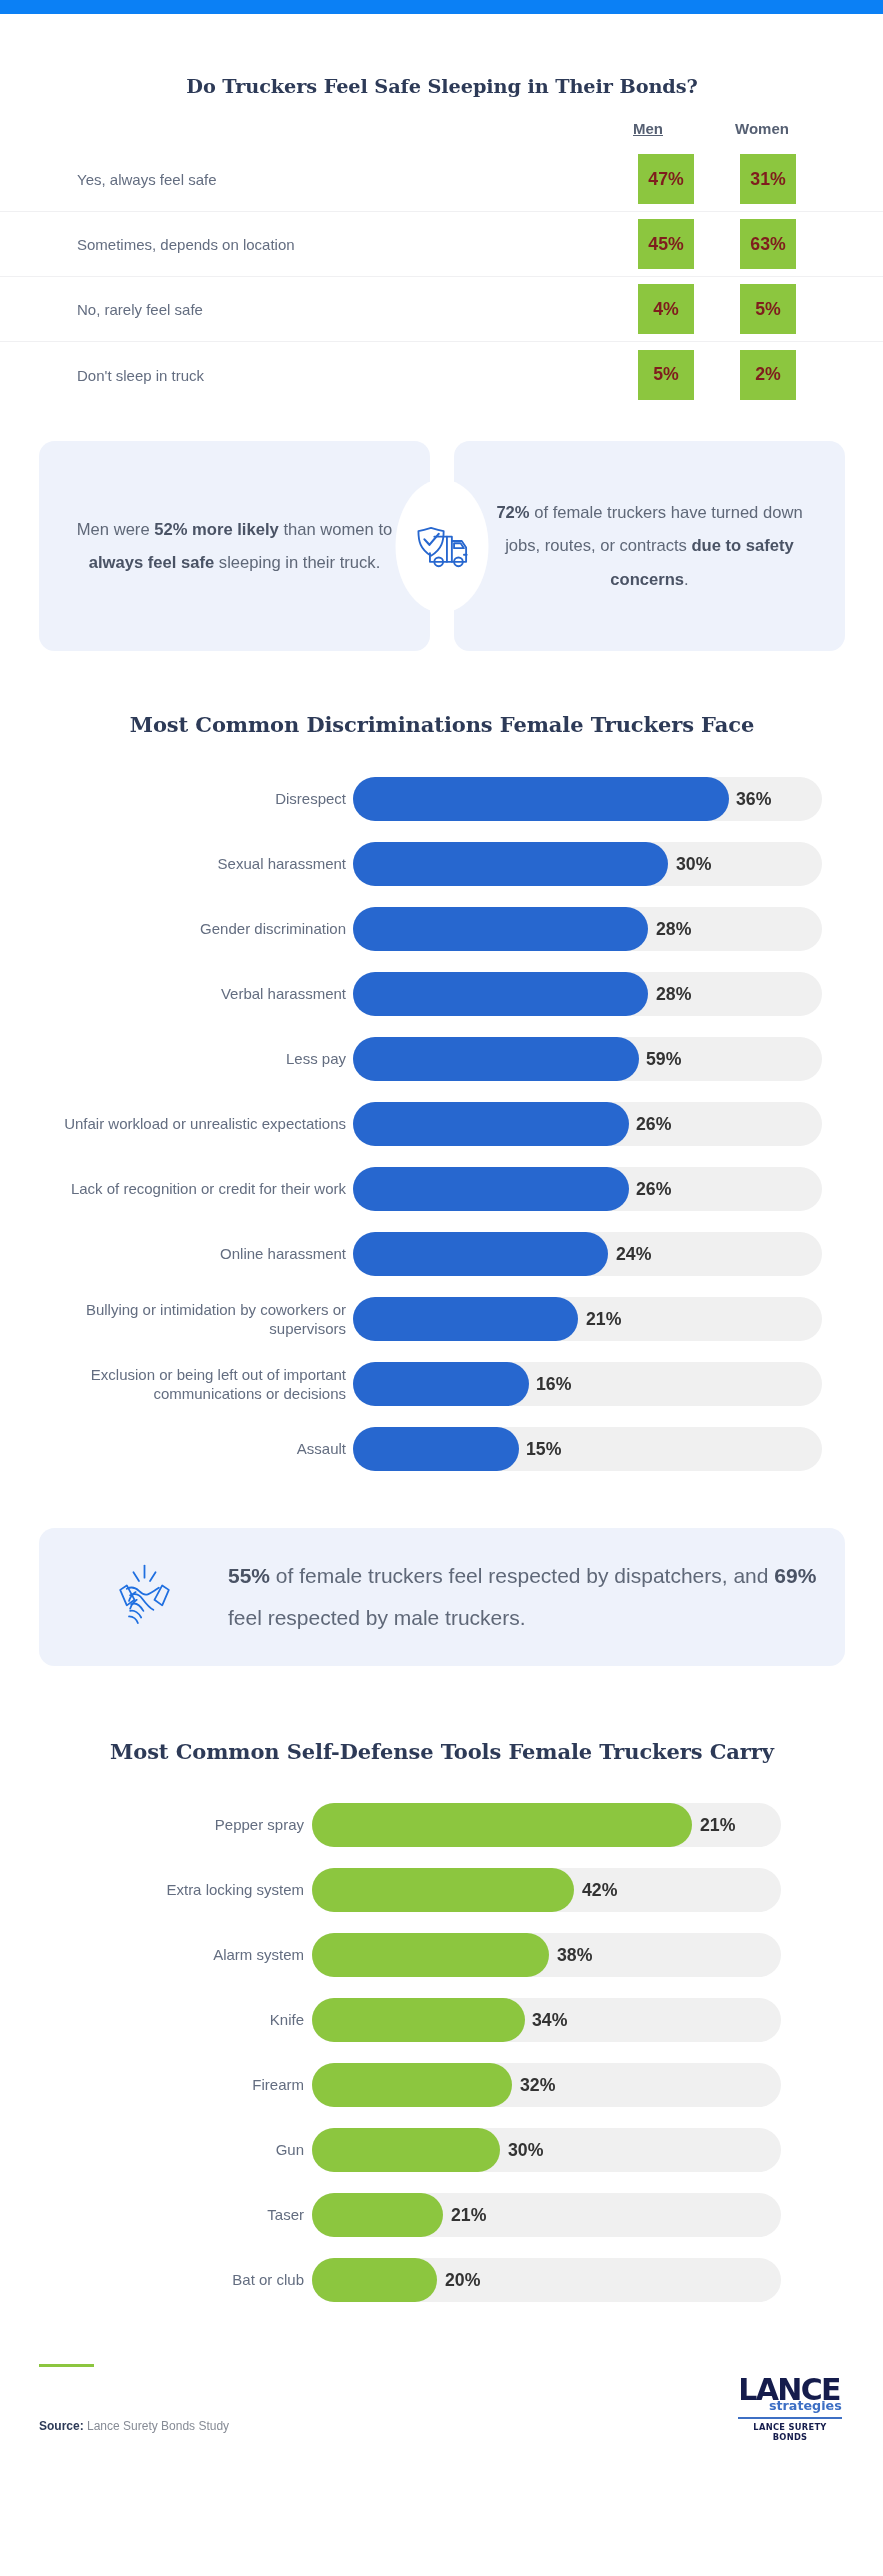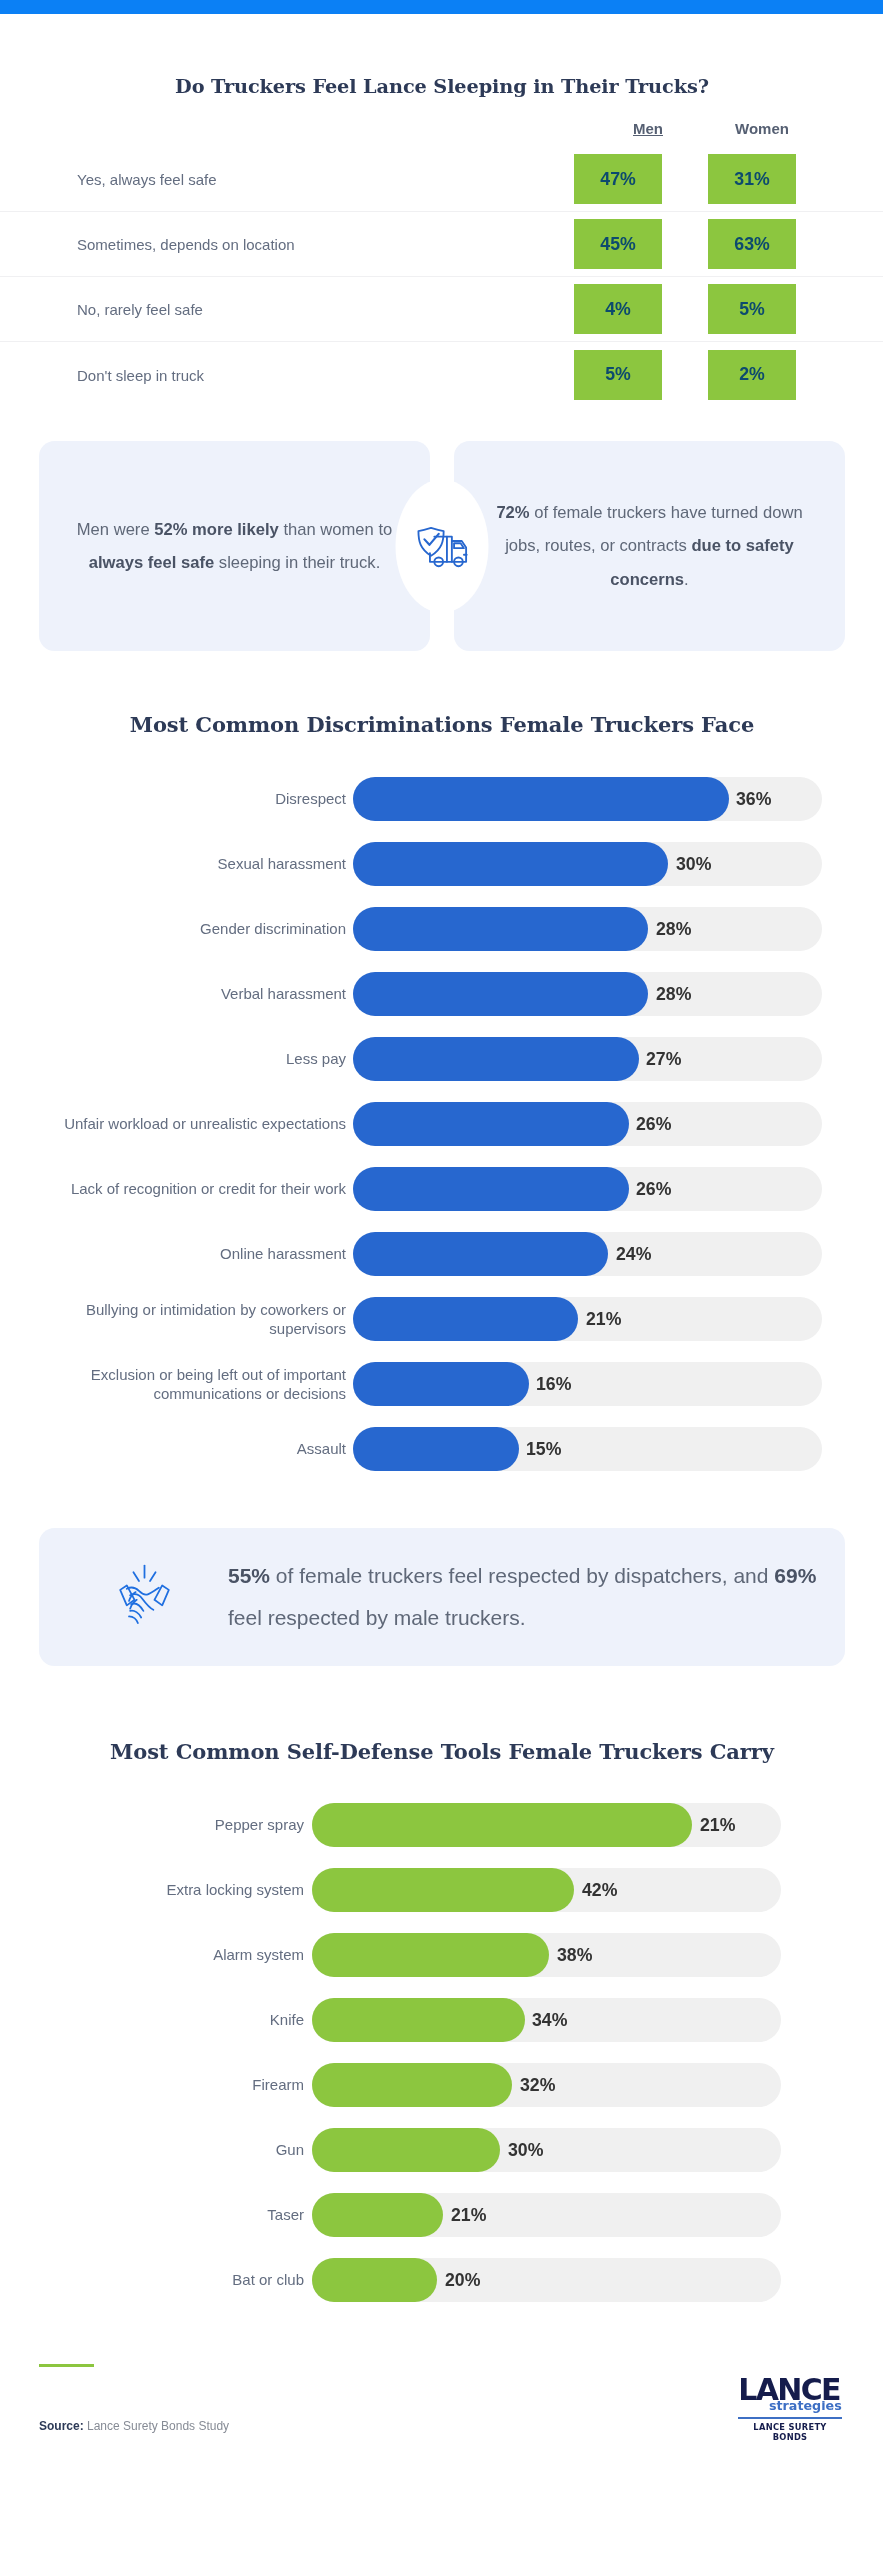--- a/index.html
+++ b/index.html
@@ -69,24 +69,24 @@
   .safe-row .r-label {
     position: absolute;
     left: 77px;
     top: 50%;
     transform: translateY(-50%);
     font-size: 15px;
     color: #636d80;
     white-space: nowrap;
   }
   .safe-cell {
-    width: 88px;
+    width: 56px;
     height: 50px;
     background: #8cc63f;
-    color: #0c4a6e;
+    color: #7f1d1d;
     font-size: 17.7px;
     font-weight: bold;
     display: flex;
     align-items: center;
     justify-content: center;
     text-align: right;
   }
   .safe-cell.men { margin-right: 46px; }
 
   
@@ -263,21 +263,21 @@
     font-size: 8.3px;
     letter-spacing: 0.3px;
     color: #151c4c;
   }
 </style>
 </head>
 <body>
 
 <div class="top-bar"></div>
 
-<h1 class="section-title title-1">Do Truckers Feel Lance Sleeping in Their Trucks?</h1>
+<h1 class="section-title title-1">Do Truckers Feel Safe Sleeping in Their Bonds?</h1>
 
 <div class="safe-table">
   <div class="safe-head">
     <div class="col-h men">Men</div>
     <div class="col-h women">Women</div>
   </div>
 
   <div class="safe-row">
     <div class="r-label">Yes, always feel safe</div>
     <div class="safe-cell men">47%</div>
@@ -359,21 +359,21 @@
       <div class="bar-label">Verbal harassment</div>
       <div class="track">
         <div class="fill fill-blue" style="width: 295px;"></div>
         <div class="bar-value" style="left: 303px;">28%</div>
       </div>
     </div>
     <div class="bar-row">
       <div class="bar-label">Less pay</div>
       <div class="track">
         <div class="fill fill-blue" style="width: 286px;"></div>
-        <div class="bar-value" style="left: 293px;">27%</div>
+        <div class="bar-value" style="left: 293px;">59%</div>
       </div>
     </div>
     <div class="bar-row">
       <div class="bar-label">Unfair workload or unrealistic expectations</div>
       <div class="track">
         <div class="fill fill-blue" style="width: 276px;"></div>
         <div class="bar-value" style="left: 283px;">26%</div>
       </div>
     </div>
     <div class="bar-row">

